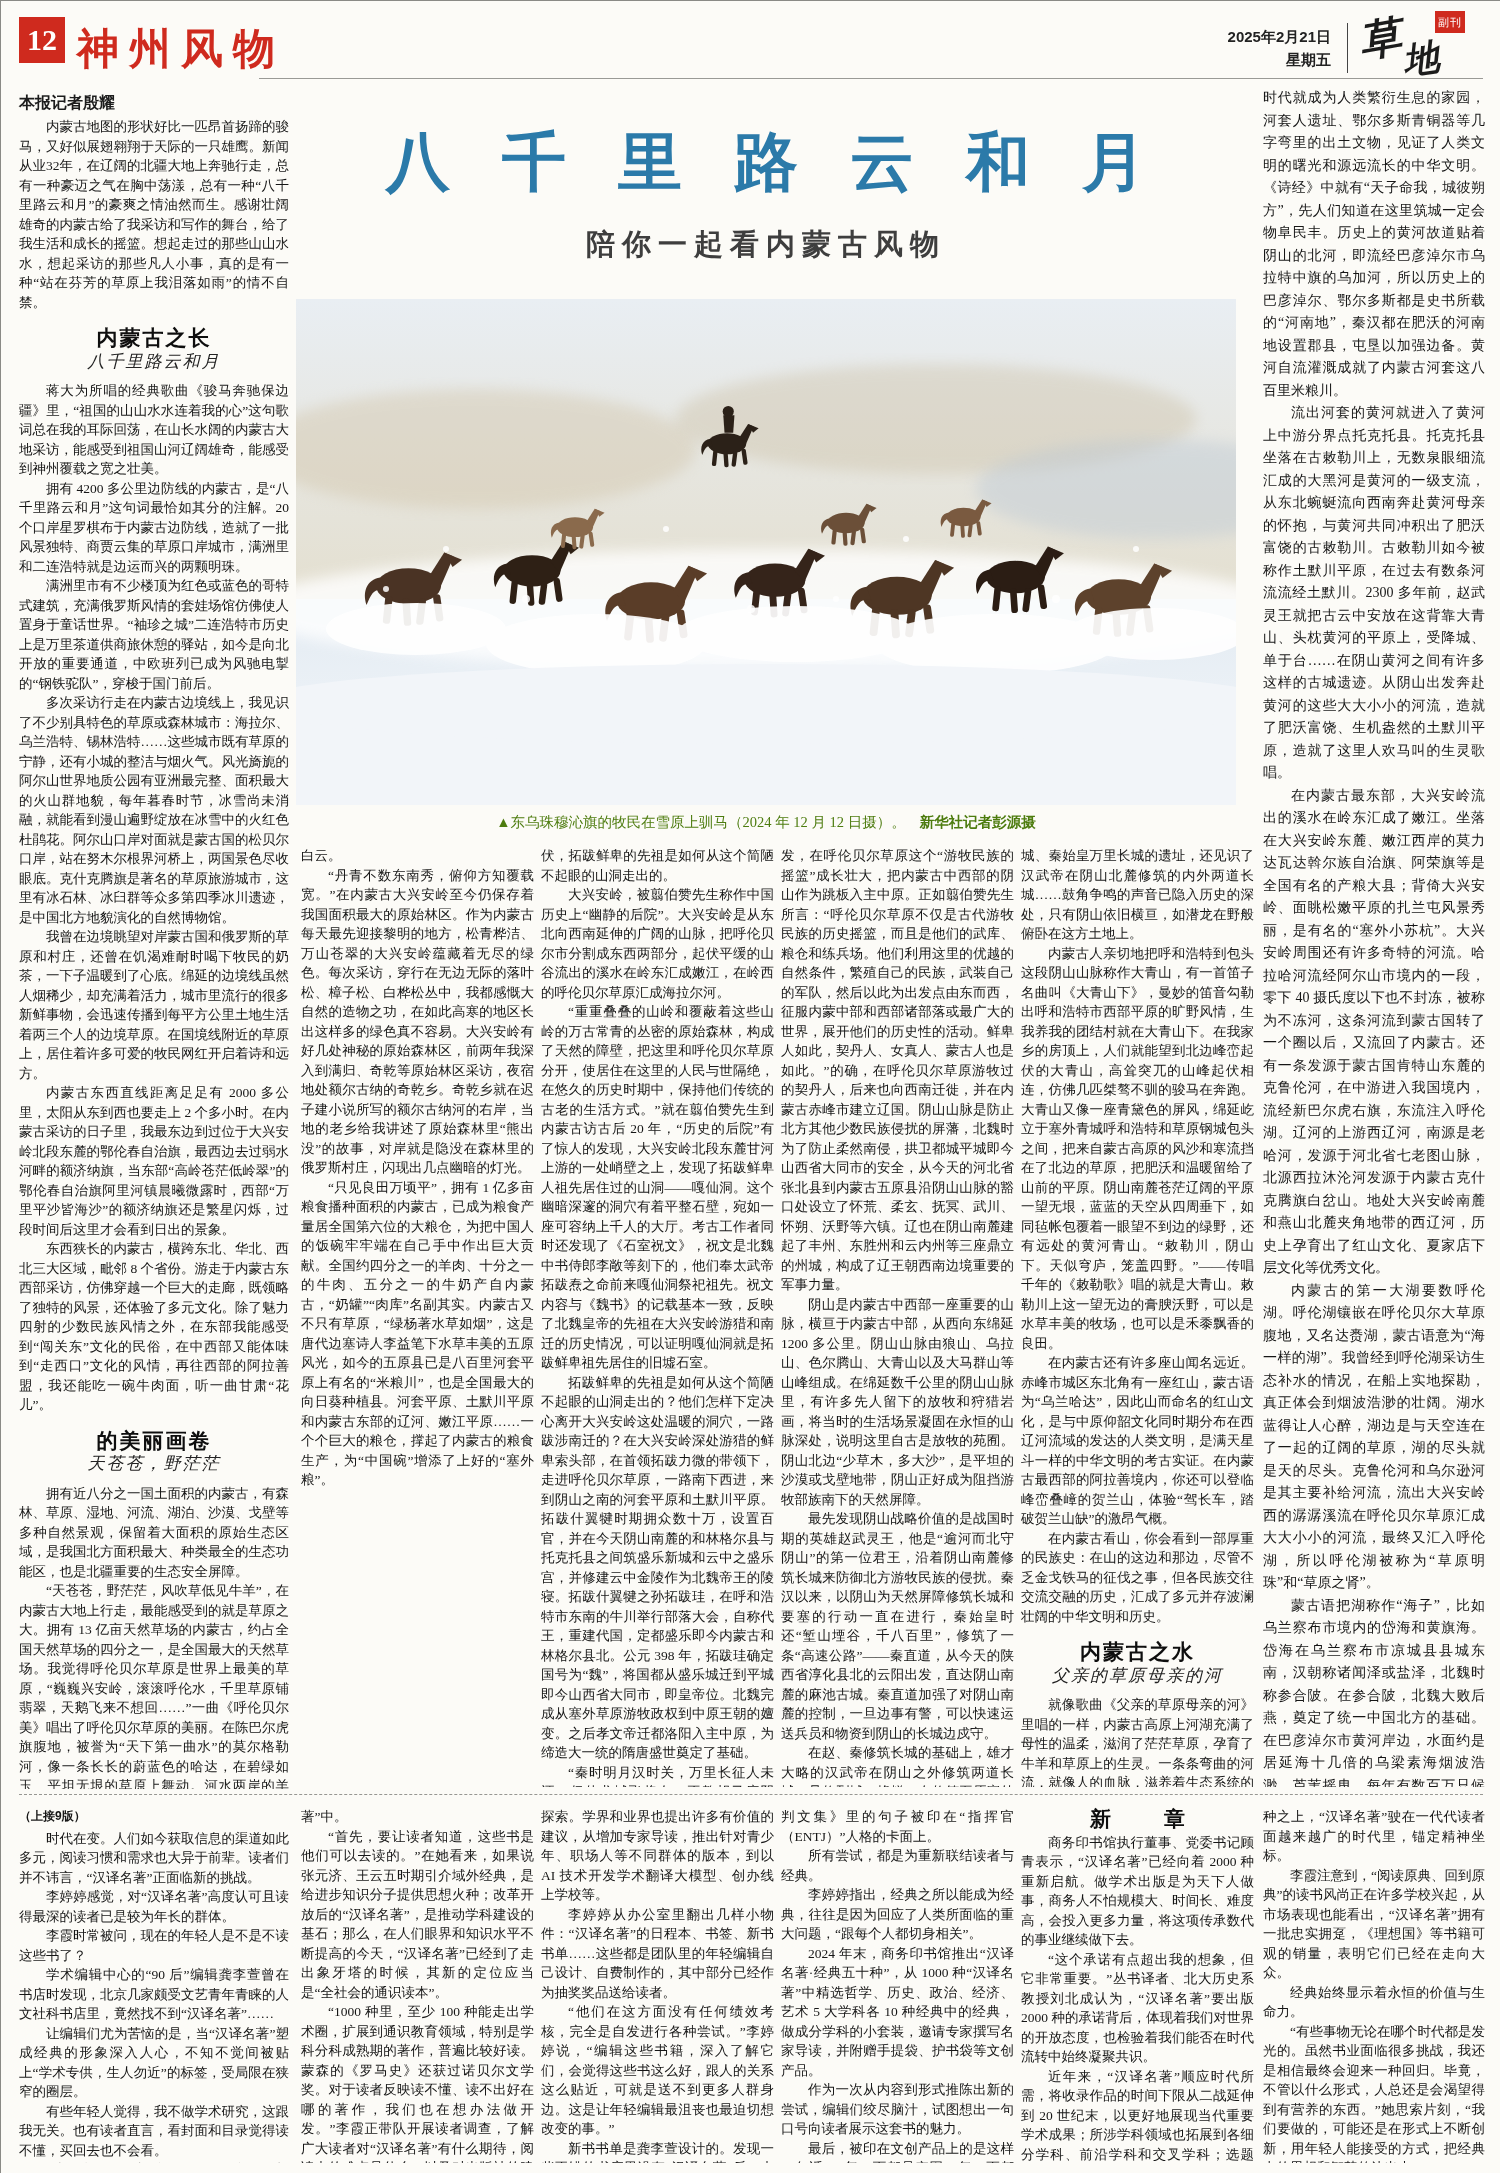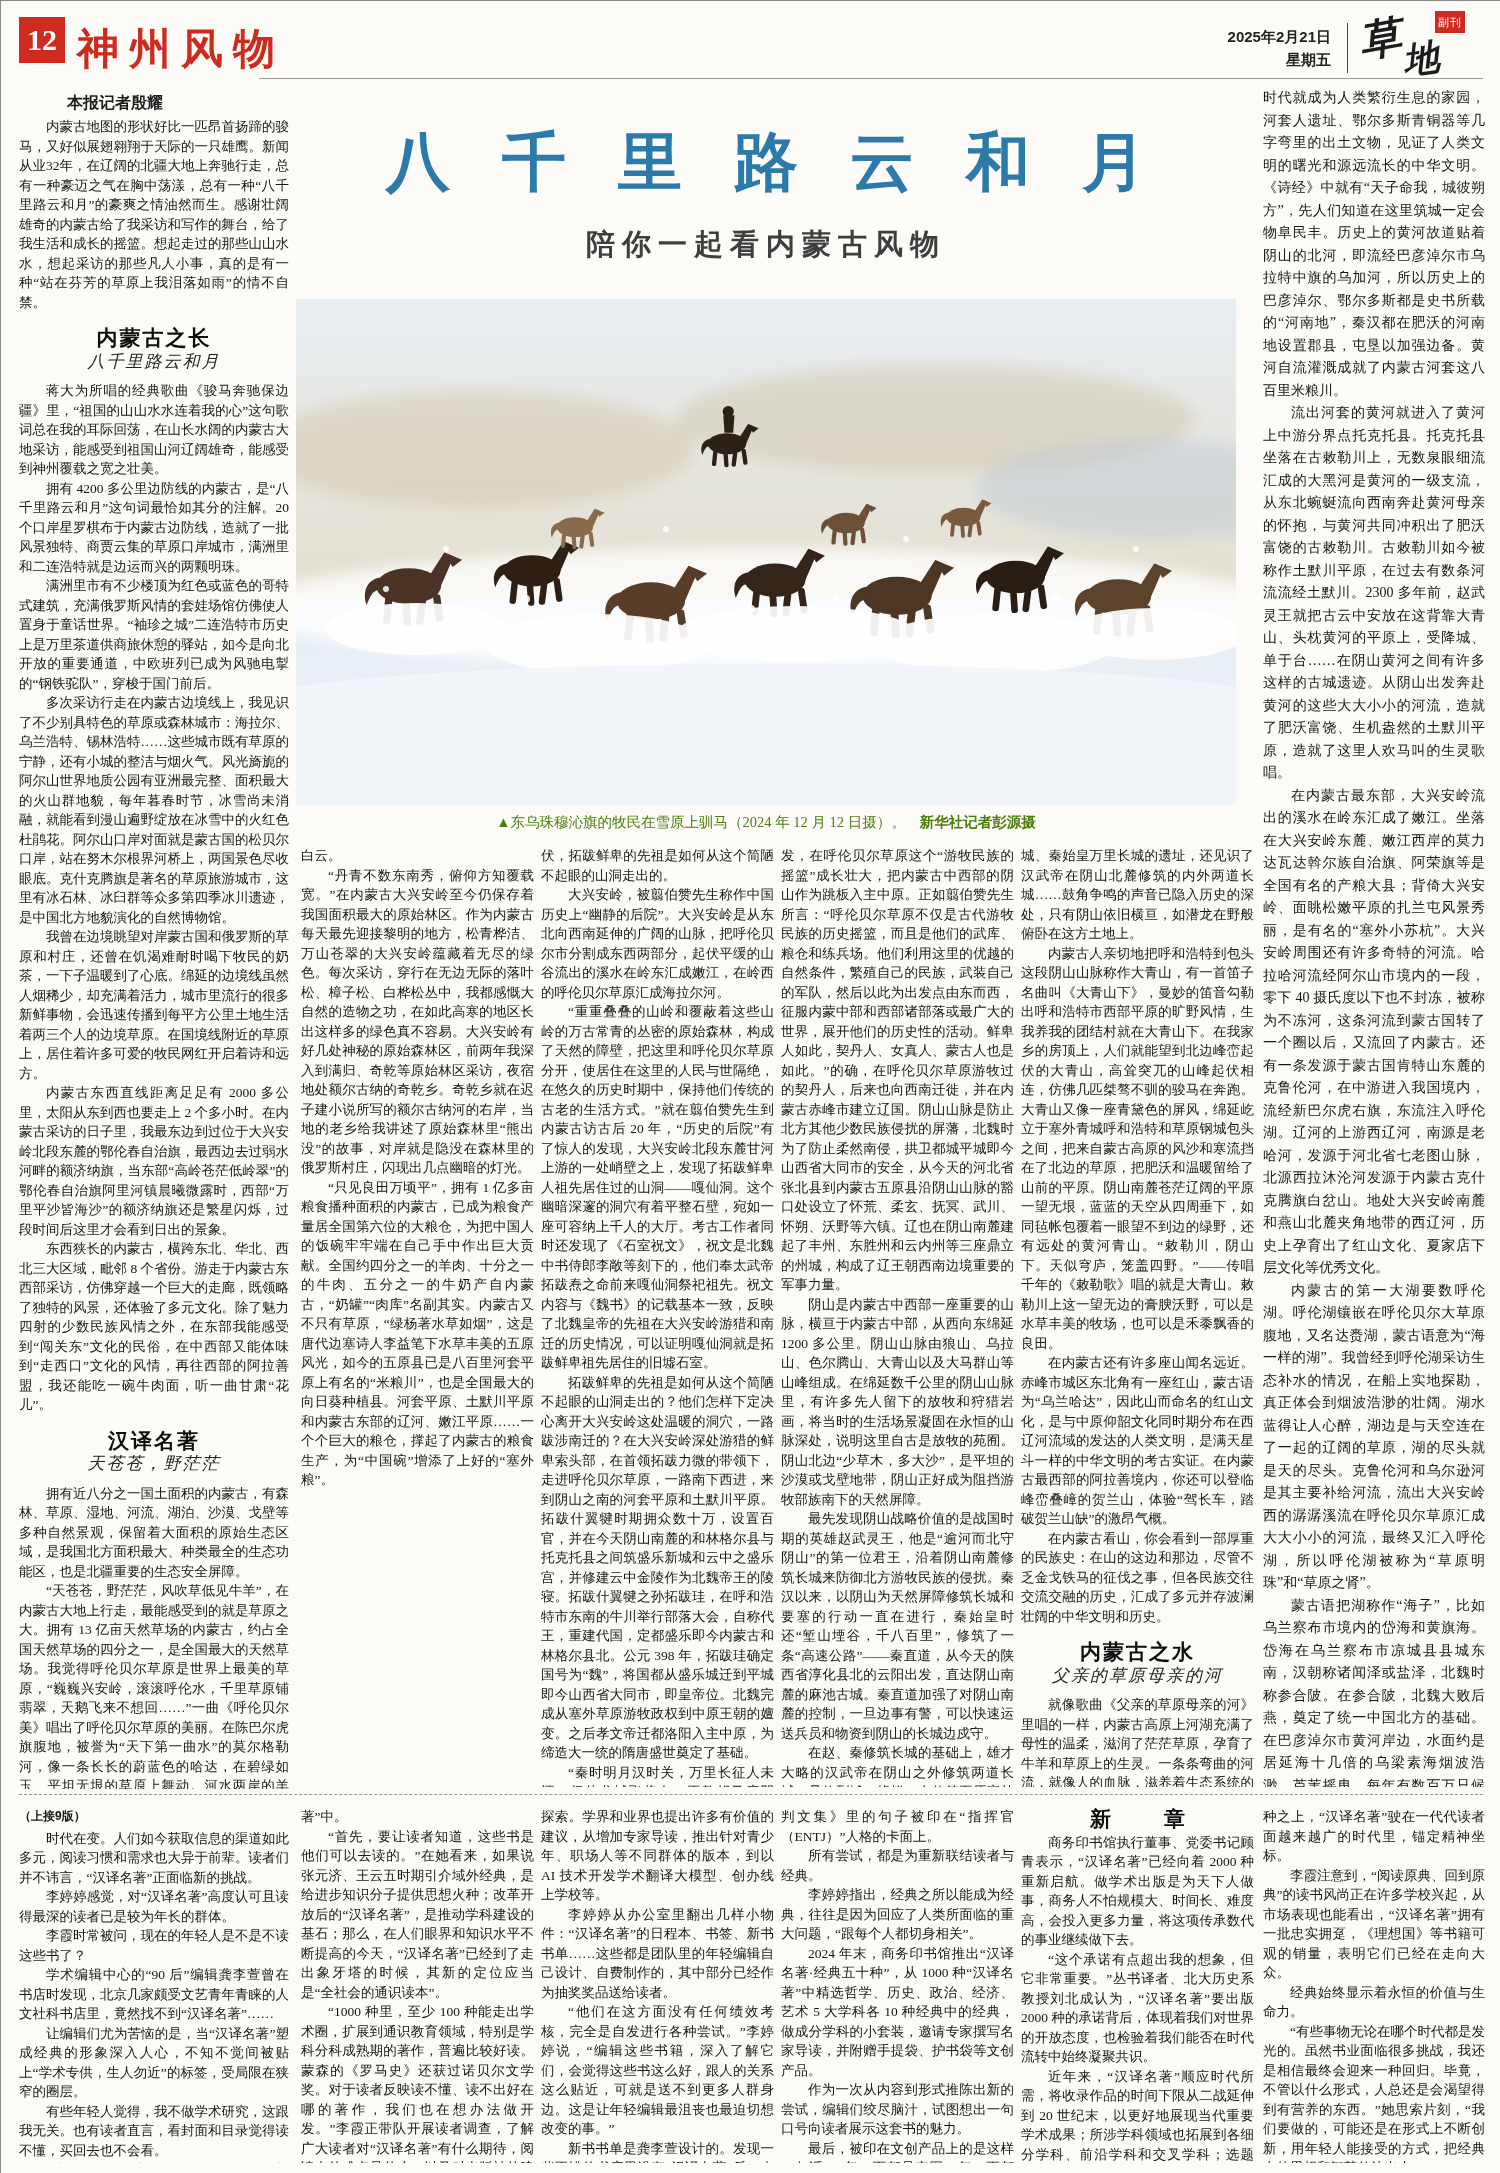--- a/index.html
+++ b/index.html
@@ -14,21 +14,21 @@
            letter-spacing:10px;font-family:"Liberation Serif",serif;}
   .head-rule{position:absolute;left:258px;top:77px;width:1224px;height:1px;background:#9a9a96;}
   .dateblock{position:absolute;left:1130px;top:24px;width:200px;text-align:right;
            font-family:"Liberation Sans",sans-serif;font-weight:bold;font-size:15px;line-height:23px;color:#222;}
   .date-divider{position:absolute;left:1346px;top:22px;width:1px;height:50px;background:#444;}
   .logo{position:absolute;left:1358px;top:8px;width:124px;height:70px;}
   .logo .c1{position:absolute;left:0;top:2px;font-size:42px;font-style:italic;font-weight:bold;transform:rotate(-10deg);}
   .logo .c2{position:absolute;left:44px;top:26px;font-size:36px;font-style:italic;font-weight:bold;transform:rotate(-8deg);}
   .logo .badge{position:absolute;left:76px;top:2px;width:30px;height:22px;background:var(--red);color:#fff;
            font-size:11px;font-family:"Liberation Sans",sans-serif;display:flex;align-items:center;justify-content:center;letter-spacing:1px;}
-  .byline{position:absolute;left:18px;top:92px;font-family:"Liberation Sans",sans-serif;font-weight:bold;font-size:16px;margin-left:48px;}
+  .byline{position:absolute;left:18px;top:92px;font-family:"Liberation Sans",sans-serif;font-weight:bold;font-size:16px;}
   
   .main-title{position:absolute;left:250px;top:118px;width:1030px;text-align:center;
            font-size:64px;font-weight:bold;color:var(--blue);letter-spacing:52px;text-indent:52px;
            font-family:"Liberation Serif",serif;white-space:nowrap;}
   .sub-title{position:absolute;left:250px;top:224px;width:1030px;text-align:center;
            font-size:29px;color:#3e3e3e;letter-spacing:7px;font-weight:600;
            font-family:"Liberation Sans",sans-serif;}
   
   .photo{position:absolute;left:295px;top:298px;width:940px;height:506px;overflow:hidden;background:#e8edf2;}
   .caption{position:absolute;left:295px;top:812px;width:940px;text-align:center;font-size:14.5px;color:#4d7c0f;}
@@ -159,21 +159,21 @@
       <p class="p">内蒙古地图的形状好比一匹昂首扬蹄的骏马，又好似展翅翱翔于天际的一只雄鹰。新闻从业32年，在辽阔的北疆大地上奔驰行走，总有一种豪迈之气在胸中荡漾，总有一种“八千里路云和月”的豪爽之情油然而生。感谢壮阔雄奇的内蒙古给了我采访和写作的舞台，给了我生活和成长的摇篮。想起走过的那些山山水水，想起采访的那些凡人小事，真的是有一种“站在芬芳的草原上我泪落如雨”的情不自禁。</p>
       <h3 class="sec-head">内蒙古之长</h3>
       <div class="kai">八千里路云和月</div>
       <p class="p">蒋大为所唱的经典歌曲《骏马奔驰保边疆》里，“祖国的山山水水连着我的心”这句歌词总在我的耳际回荡，在山长水阔的内蒙古大地采访，能感受到祖国山河辽阔雄奇，能感受到神州覆载之宽之壮美。</p>
       <p class="p">拥有 4200 多公里边防线的内蒙古，是“八千里路云和月”这句词最恰如其分的注解。20 个口岸星罗棋布于内蒙古边防线，造就了一批风景独特、商贾云集的草原口岸城市，满洲里和二连浩特就是边运而兴的两颗明珠。</p>
       <p class="p">满洲里市有不少楼顶为红色或蓝色的哥特式建筑，充满俄罗斯风情的套娃场馆仿佛使人置身于童话世界。“袖珍之城”二连浩特市历史上是万里茶道供商旅休憩的驿站，如今是向北开放的重要通道，中欧班列已成为风驰电掣的“钢铁驼队”，穿梭于国门前后。</p>
       <p class="p">多次采访行走在内蒙古边境线上，我见识了不少别具特色的草原或森林城市：海拉尔、乌兰浩特、锡林浩特……这些城市既有草原的宁静，还有小城的整洁与烟火气。风光旖旎的阿尔山世界地质公园有亚洲最完整、面积最大的火山群地貌，每年暮春时节，冰雪尚未消融，就能看到漫山遍野绽放在冰雪中的火红色杜鹃花。阿尔山口岸对面就是蒙古国的松贝尔口岸，站在努木尔根界河桥上，两国景色尽收眼底。克什克腾旗是著名的草原旅游城市，这里有冰石林、冰臼群等众多第四季冰川遗迹，是中国北方地貌演化的自然博物馆。</p>
       <p class="p">我曾在边境眺望对岸蒙古国和俄罗斯的草原和村庄，还曾在饥渴难耐时喝下牧民的奶茶，一下子温暖到了心底。绵延的边境线虽然人烟稀少，却充满着活力，城市里流行的很多新鲜事物，会迅速传播到每平方公里土地生活着两三个人的边境草原。在国境线附近的草原上，居住着许多可爱的牧民网红开启着诗和远方。</p>
       <p class="p">内蒙古东西直线距离足足有 2000 多公里，太阳从东到西也要走上 2 个多小时。在内蒙古采访的日子里，我最东边到过位于大兴安岭北段东麓的鄂伦春自治旗，最西边去过弱水河畔的额济纳旗，当东部“高岭苍茫低岭翠”的鄂伦春自治旗阿里河镇晨曦微露时，西部“万里平沙皆海沙”的额济纳旗还是繁星闪烁，过段时间后这里才会看到日出的景象。</p>
       <p class="p">东西狭长的内蒙古，横跨东北、华北、西北三大区域，毗邻 8 个省份。游走于内蒙古东西部采访，仿佛穿越一个巨大的走廊，既领略了独特的风景，还体验了多元文化。除了魅力四射的少数民族风情之外，在东部我能感受到“闯关东”文化的民俗，在中西部又能体味到“走西口”文化的风情，再往西部的阿拉善盟，我还能吃一碗牛肉面，听一曲甘肃“花儿”。</p>
-      <h3 class="sec-head">汉译名著</h3>
+      <h3 class="sec-head">的美丽画卷</h3>
       <div class="kai">天苍苍，野茫茫</div>
       <p class="p">拥有近八分之一国土面积的内蒙古，有森林、草原、湿地、河流、湖泊、沙漠、戈壁等多种自然景观，保留着大面积的原始生态区域，是我国北方面积最大、种类最全的生态功能区，也是北疆重要的生态安全屏障。</p>
       <p class="p">“天苍苍，野茫茫，风吹草低见牛羊”，在内蒙古大地上行走，最能感受到的就是草原之大。拥有 13 亿亩天然草场的内蒙古，约占全国天然草场的四分之一，是全国最大的天然草场。我觉得呼伦贝尔草原是世界上最美的草原，“巍巍兴安岭，滚滚呼伦水，千里草原铺翡翠，天鹅飞来不想回……”一曲《呼伦贝尔美》唱出了呼伦贝尔草原的美丽。在陈巴尔虎旗腹地，被誉为“天下第一曲水”的莫尔格勒河，像一条长长的蔚蓝色的哈达，在碧绿如玉、平坦无垠的草原上舞动。河水两岸的羊群，就像天边的朵朵</p>
     </div>
   <div class="col" id="col-m1">
       <p class="p noind">白云。</p>
       <p class="p">“丹青不数东南秀，俯仰方知覆载宽。”在内蒙古大兴安岭至今仍保存着我国面积最大的原始林区。作为内蒙古每天最先迎接黎明的地方，松青桦洁、万山苍翠的大兴安岭蕴藏着无尽的绿色。每次采访，穿行在无边无际的落叶松、樟子松、白桦松丛中，我都感慨大自然的造物之功，在如此高寒的地区长出这样多的绿色真不容易。大兴安岭有好几处神秘的原始森林区，前两年我深入到满归、奇乾等原始林区采访，夜宿地处额尔古纳的奇乾乡。奇乾乡就在迟子建小说所写的额尔古纳河的右岸，当地的老乡给我讲述了原始森林里“熊出没”的故事，对岸就是隐没在森林里的俄罗斯村庄，闪现出几点幽暗的灯光。</p>
       <p class="p">“只见良田万顷平”，拥有 1 亿多亩粮食播种面积的内蒙古，已成为粮食产量居全国第六位的大粮仓，为把中国人的饭碗牢牢端在自己手中作出巨大贡献。全国约四分之一的羊肉、十分之一的牛肉、五分之一的牛奶产自内蒙古，“奶罐”“肉库”名副其实。内蒙古又不只有草原，“绿杨著水草如烟”，这是唐代边塞诗人李益笔下水草丰美的五原风光，如今的五原县已是八百里河套平原上有名的“米粮川”，也是全国最大的向日葵种植县。河套平原、土默川平原和内蒙古东部的辽河、嫩江平原……一个个巨大的粮仓，撑起了内蒙古的粮食生产，为“中国碗”增添了上好的“塞外粮”。</p>
     </div>
   <div class="col" id="col-m2">

